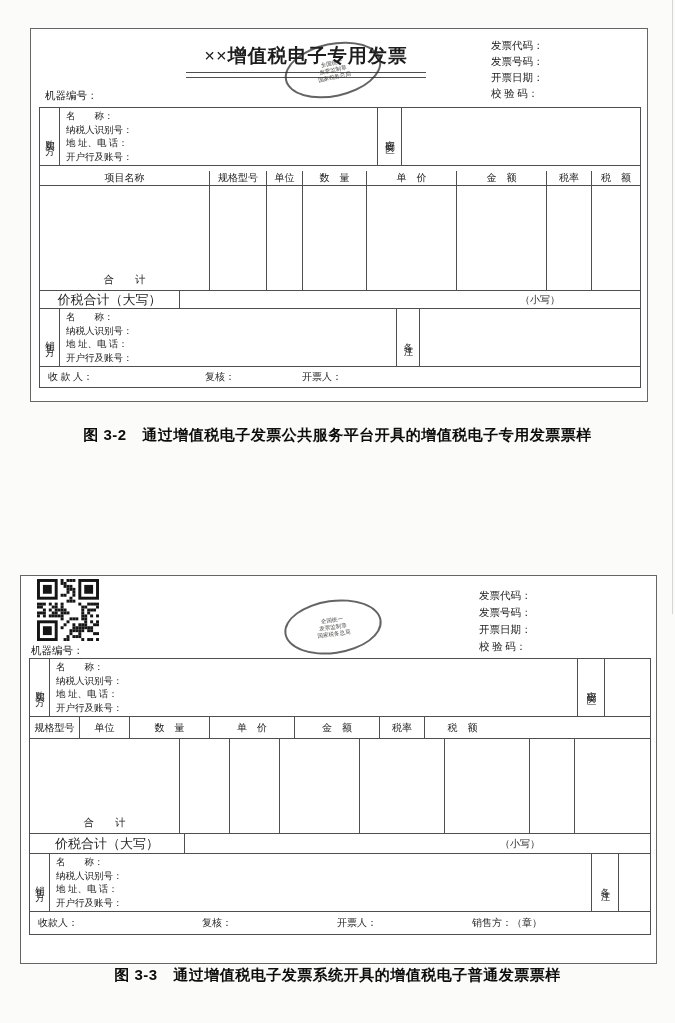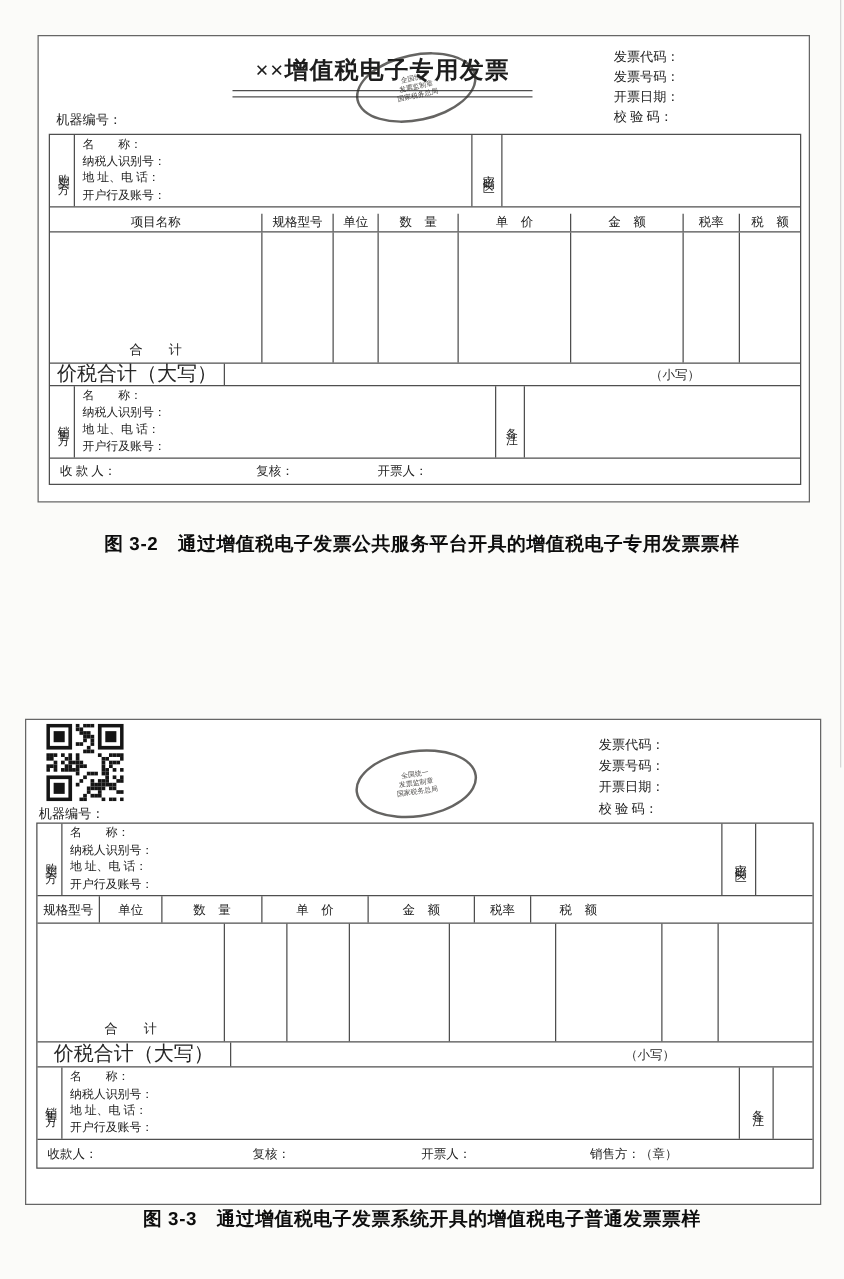--- a/index.html
+++ b/index.html
@@ -19,21 +19,21 @@
   .frow.last{border-bottom:none;}
   .c{border-right:1px solid rgba(60,60,60,.9);box-sizing:border-box;}
   .end{box-sizing:border-box;}
   .vcell{display:flex;align-items:center;justify-content:center;}
   .vtext{writing-mode:vertical-rl;text-orientation:upright;font-size:9.5px;letter-spacing:3px;color:#222;}
   .fields{font-size:9.5px;line-height:13.5px;padding:2px 0 0 6px;color:#222;white-space:nowrap;overflow:hidden;}
   .hcell{display:flex;align-items:center;justify-content:center;font-size:10px;color:#222;white-space:nowrap;overflow:hidden;}
   .hcell.left{justify-content:flex-start;padding-left:4px;}
   .bcol{display:flex;align-items:flex-end;justify-content:center;}
   .sum{font-size:10.5px;padding-bottom:3px;}
-  .gl{display:flex;align-items:center;justify-content:center;font-size:16px;white-space:nowrap;}
+  .gl{display:flex;align-items:center;justify-content:center;font-size:13px;white-space:nowrap;}
   .gt-rest{flex:1;position:relative;}
   .small-lbl{position:absolute;top:50%;transform:translateY(-50%);font-size:10px;white-space:nowrap;}
   .ftr span{position:absolute;top:50%;transform:translateY(-50%);font-size:10px;white-space:nowrap;}
   .qr{position:absolute;}
   .scan-line{position:absolute;top:0;right:2px;width:1px;height:60%;background:rgba(145,145,145,.35);}
 </style>
 </head>
 <body>
 
 <div class="invoice" style="left:30px;top:28px;width:616px;height:372px;">

